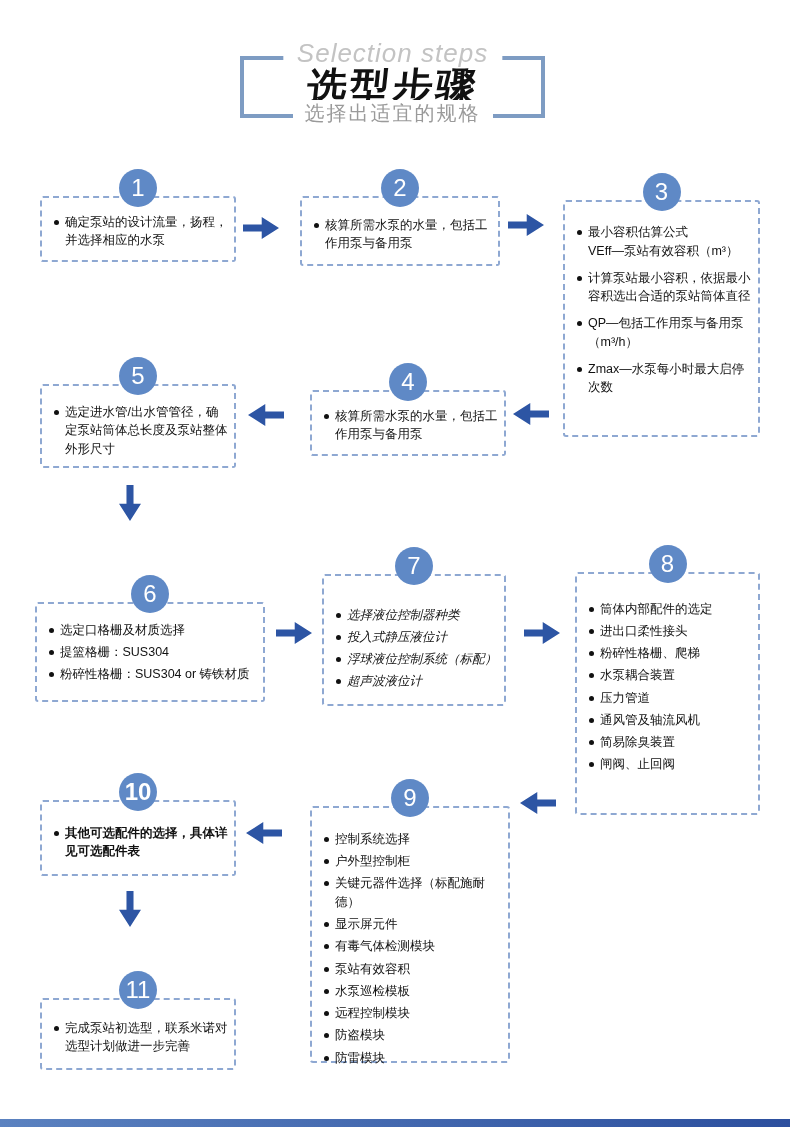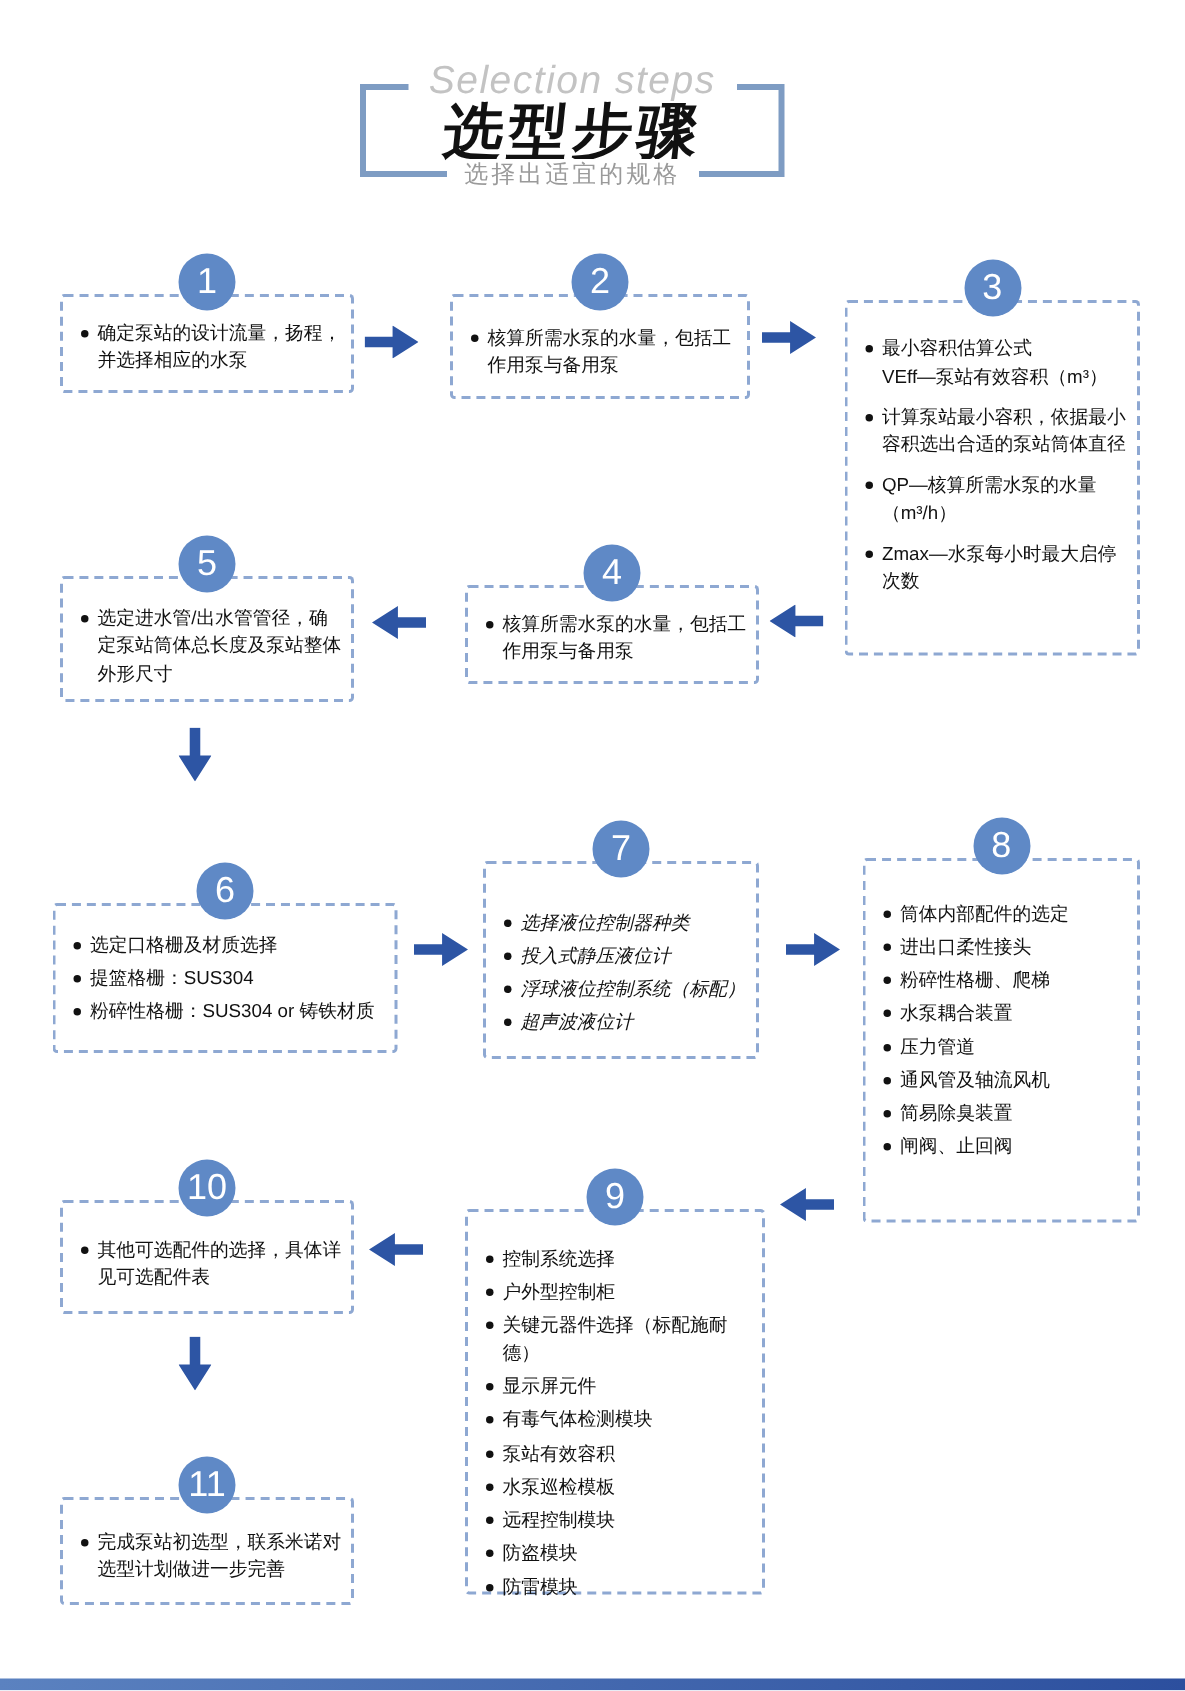--- a/index.html
+++ b/index.html
@@ -2,37 +2,37 @@
 <html><head>
 <meta charset="utf-8">
 <style>
   html,body{margin:0;padding:0;background:#ffffff;}
   .canvas{
     position:relative;width:790px;height:1127px;background:#ffffff;
     font-family:"Liberation Sans","DejaVu Sans",sans-serif;overflow:hidden;
   }
   
   .hdr-frame{
-    position:absolute;left:240px;top:56px;width:283px;height:62px;
+    position:absolute;left:240px;top:56px;width:305px;height:62px;
     border:4px solid #7e9cc3;box-sizing:border-box;
     display:flex;align-items:center;justify-content:center;
   }
   .hdr-en{
     position:absolute;top:-22px;left:50%;transform:translateX(-50%);
     background:#ffffff;padding:0 14px;white-space:nowrap;
     font-size:26px;font-style:italic;color:#c3c3c3;letter-spacing:1px;
   }
   .hdr-title{
     font-size:40px;font-weight:bold;color:#111111;letter-spacing:3px;
     transform:skewX(-6deg);white-space:nowrap;
   }
   .hdr-sub{
     position:absolute;bottom:-13px;left:50%;transform:translateX(-50%);
     background:#ffffff;padding:0 12px;white-space:nowrap;
-    font-size:16px;color:#9a9a9a;letter-spacing:2px;
+    font-size:20px;color:#9a9a9a;letter-spacing:2px;
   }
   
   .box{
     position:absolute;background:#ffffff;border:2px dashed #8ea8d2;
     border-radius:3px;box-sizing:border-box;
   }
   .circle{
     position:absolute;top:-29px;left:50%;transform:translateX(-50%);
     width:38px;height:38px;border-radius:50%;background:#5f89c6;
     color:#ffffff;font-size:24px;line-height:38px;text-align:center;
@@ -100,21 +100,21 @@
           <span class="dot"></span>
           <span class="bt">最小容积估算公式
 VEff—泵站有效容积（m³）</span>
         </div>
         <div class="bullet">
           <span class="dot"></span>
           <span class="bt">计算泵站最小容积，依据最小容积选出合适的泵站筒体直径</span>
         </div>
         <div class="bullet">
           <span class="dot"></span>
-          <span class="bt">QP—核算所需水泵的水量（m³/h）</span>
+          <span class="bt">QP—包括工作用泵与备用泵（m³/h）</span>
         </div>
         <div class="bullet">
           <span class="dot"></span>
           <span class="bt">Zmax—水泵每小时最大启停次数</span>
         </div>
       </div>
   </div>
 
   <div class="arrow al" style="left:513px;top:403px;"></div>
 
@@ -267,21 +267,21 @@
         </div>
         <div class="bullet">
           <span class="dot"></span>
           <span class="bt">防雷模块</span>
         </div>
       </div>
   </div>
 
   <div class="arrow al" style="left:246px;top:822px;"></div>
 
-  <div class="box" style="left:40px;top:800px;width:196px;height:76px;">
+  <div class="box" style="left:40px;top:800px;width:196px;height:76px;font-weight:bold;">
     <div class="circle">10</div>
     <div class="items" style="padding-top:18px;">
         <div class="bullet">
           <span class="dot"></span>
           <span class="bt">其他可选配件的选择，具体详见可选配件表</span>
         </div>
       </div>
   </div>
 
   <div class="arrow ad" style="left:112px;top:898px;"></div>

